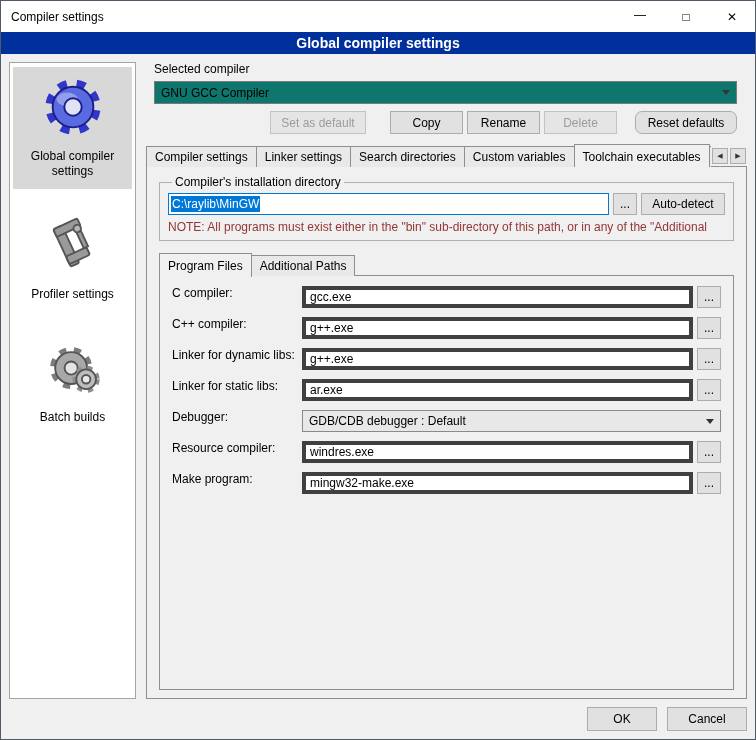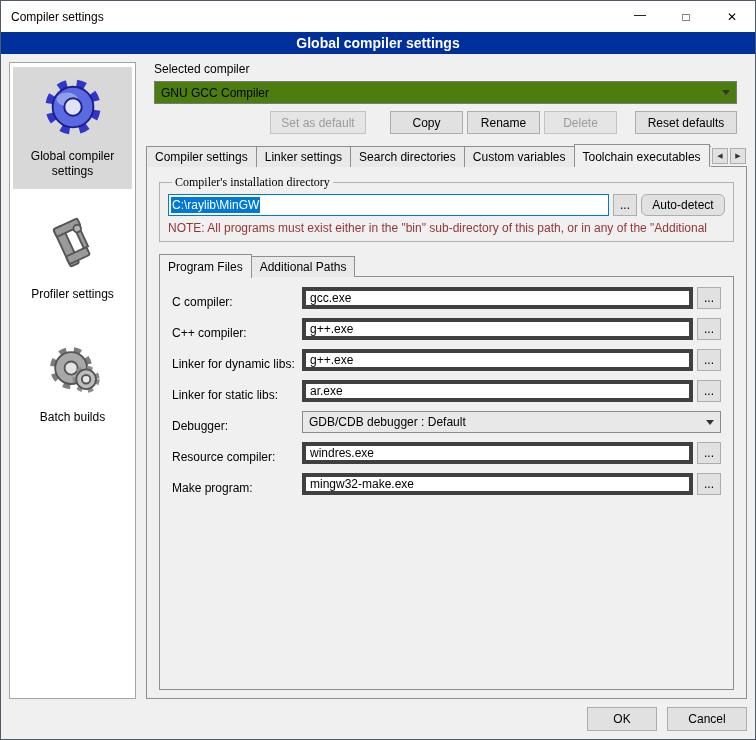--- a/index.html
+++ b/index.html
@@ -27,70 +27,70 @@
   .sidebar { width:127px; background:#fff; border:1px solid #a5a5a5; padding:4px 3px;
              display:flex; flex-direction:column; gap:16px; overflow:hidden; flex:0 0 auto; }
   .side-item { display:flex; flex-direction:column; align-items:center; padding:8px 2px 10px; }
   .side-item.selected { background:#d8d8d8; }
   .side-icon { width:64px; height:64px; display:flex; align-items:center; justify-content:center; }
   .side-label { font-size:12px; text-align:center; margin-top:10px; color:#000; line-height:1.25; }
 
   
   .main { flex:1; display:flex; flex-direction:column; min-width:0; }
   .field-label { font-size:12px; margin:0 0 5px 8px; }
-  .combo { height:23px; border:1px solid #7a7a7a; background:#4d7c0f; display:flex; align-items:center;
+  .combo { height:23px; border:1px solid #7a7a7a; background:#0f766e; display:flex; align-items:center;
            font-size:12px; padding:0 6px; }
   .combo.top { margin:0 10px 0 8px; }
   .combo .val { flex:1; overflow:hidden; white-space:nowrap; }
   .chev { width:0; height:0; border-left:4px solid transparent; border-right:4px solid transparent;
           border-top:5px solid #333; margin-left:6px; flex:0 0 auto; }
   .combo.gray { background:#e8e8e8; border-color:#8a8a8a; }
 
   .btn { background:#e1e1e1; border:1px solid #adadad; font-size:12px; color:#000;
          height:23px; display:inline-flex; align-items:center; justify-content:center;
          padding:0 10px; cursor:default; }
   .btn.disabled { color:#9b9b9b; border-color:#c3c3c3; background:#e5e5e5; }
   .btn-row { display:flex; margin:7px 10px 9px 8px; justify-content:flex-end; gap:4px; }
   .w-set { width:96px; margin-right:20px; }
   .w-mid { width:73px; }
-  .w-reset { width:102px; margin-left:14px; }
+  .w-reset { width:102px; margin-left:14px;border-radius:7px; }
 
   
   .tabbar { display:flex; align-items:flex-end; height:24px; position:relative; z-index:2;
             flex:0 0 auto; }
   .tabs-strip { display:flex; align-items:flex-end; overflow:hidden; height:100%;
                 flex:1; margin-right:36px; }
   .tab { border:1px solid #8f8f8f; border-bottom:none; background:#e9e9e9; font-size:12px;
          padding:0 8px; white-space:nowrap; margin-right:-1px; height:21px;
          display:flex; align-items:center; flex:0 0 auto; }
   .tab.active { background:#f0f0f0; height:24px; margin-bottom:-1px; position:relative; z-index:3; }
   .tab-scroll { position:absolute; right:1px; bottom:3px; display:flex; gap:2px; }
   .sbtn { width:16px; height:16px; background:#e1e1e1; border:1px solid #adadad; font-size:7px;
           display:flex; align-items:center; justify-content:center; color:#333; }
 
   
   .panel { flex:1; border:1px solid #8f8f8f; background:#f0f0f0; padding:8px 12px;
            display:flex; flex-direction:column; min-height:0; margin-top:-1px; }
   fieldset.group { border:1px solid #b0b0b0; padding:4px 8px 6px; margin-bottom:6px; }
-  legend { font-size:12px; padding:0 3px; margin-left:4px;font-family:Liberation Serif, serif; }
+  legend { font-size:12px; padding:0 3px; margin-left:4px; }
   .dir-row { display:flex; gap:4px; align-items:center; }
   .textbox { height:22px; border:1px solid #7a7a7a; background:#fff; font-size:12px;
              padding:1px 2px; display:flex; align-items:center; overflow:hidden; }
   .textbox.focused { border-color:#0078d7; }
   .dir-input { flex:1; }
   .seltext { background:#0078d7; color:#fff; padding:1px 1px; white-space:nowrap; }
   .btn.small { width:24px; padding:0; height:22px; }
-  .btn.autodetect { width:84px; height:22px;border-radius:6px; }
+  .btn.autodetect { width:84px; height:22px; }
   .note { font-size:12px; color:#943634; margin-top:5px; white-space:nowrap; overflow:hidden; }
 
   .inner-tabbar { display:flex; align-items:flex-end; height:23px; margin-top:6px;
                   position:relative; z-index:2; flex:0 0 auto; }
   .inner-panel { flex:1; border:1px solid #8f8f8f; margin-top:-1px; padding:10px 12px;
                  display:flex; flex-direction:column; gap:9px; background:#f0f0f0; min-height:0; }
-  .form-row { display:flex; align-items:flex-end; height:22px; gap:4px; flex:0 0 auto; }
+  .form-row { display:flex; align-items:flex-start; height:22px; gap:4px; flex:0 0 auto; }
   .form-label { width:126px; font-size:12px; flex:0 0 auto; }
   input.textfield { flex:1; height:22px; border:4px solid #404040; background:#fff;
                     font-size:12px; padding:1px 4px; min-width:0; }
   .combo.inrow { flex:1; height:22px; }
 
   
   .footer { height:32px; display:flex; justify-content:flex-end; align-items:flex-end;
             gap:10px; flex:0 0 auto; }
   .footer .btn { height:24px; }
   .btn.ok { width:70px; }

